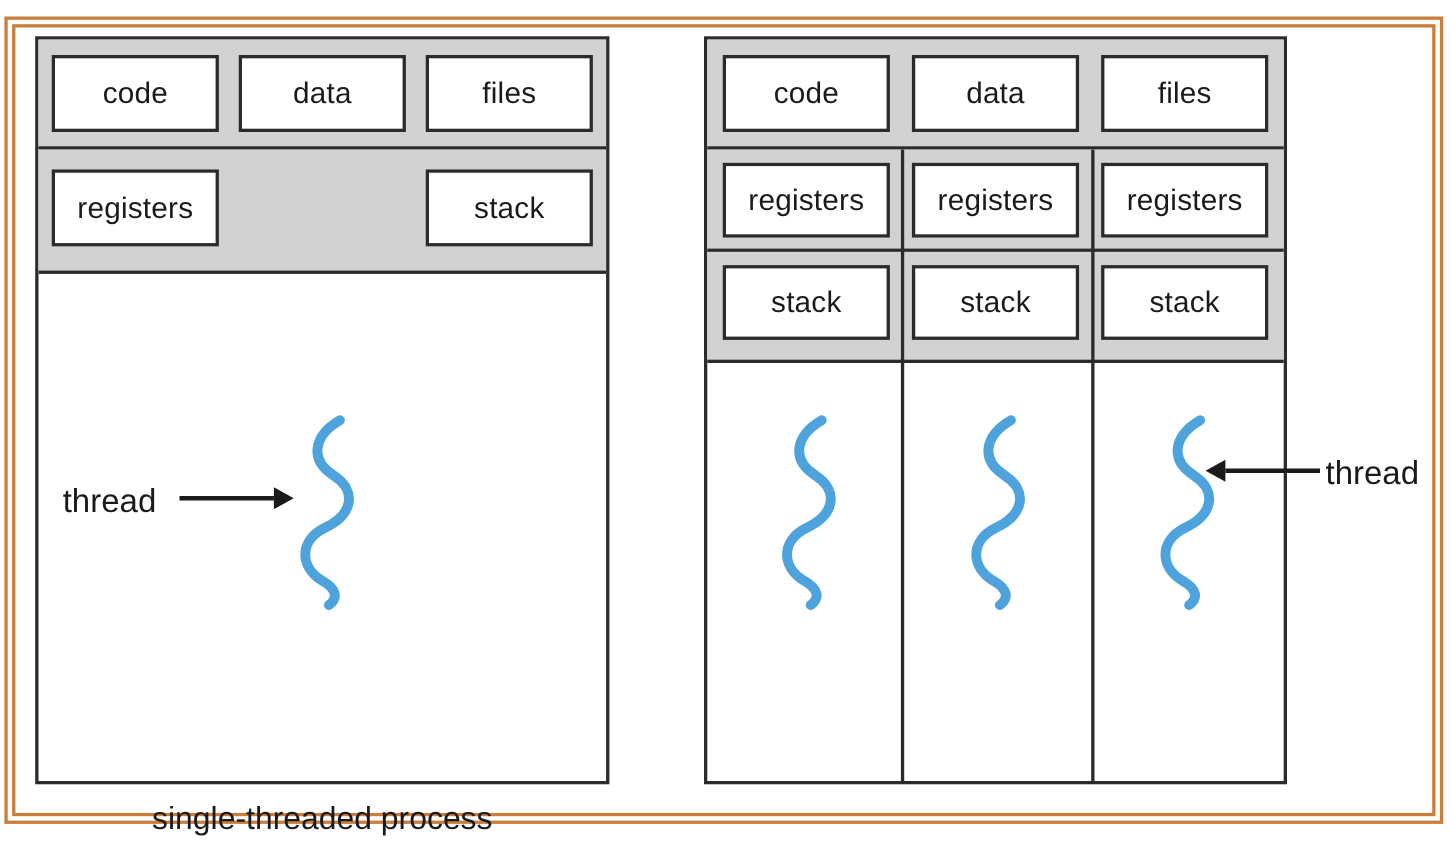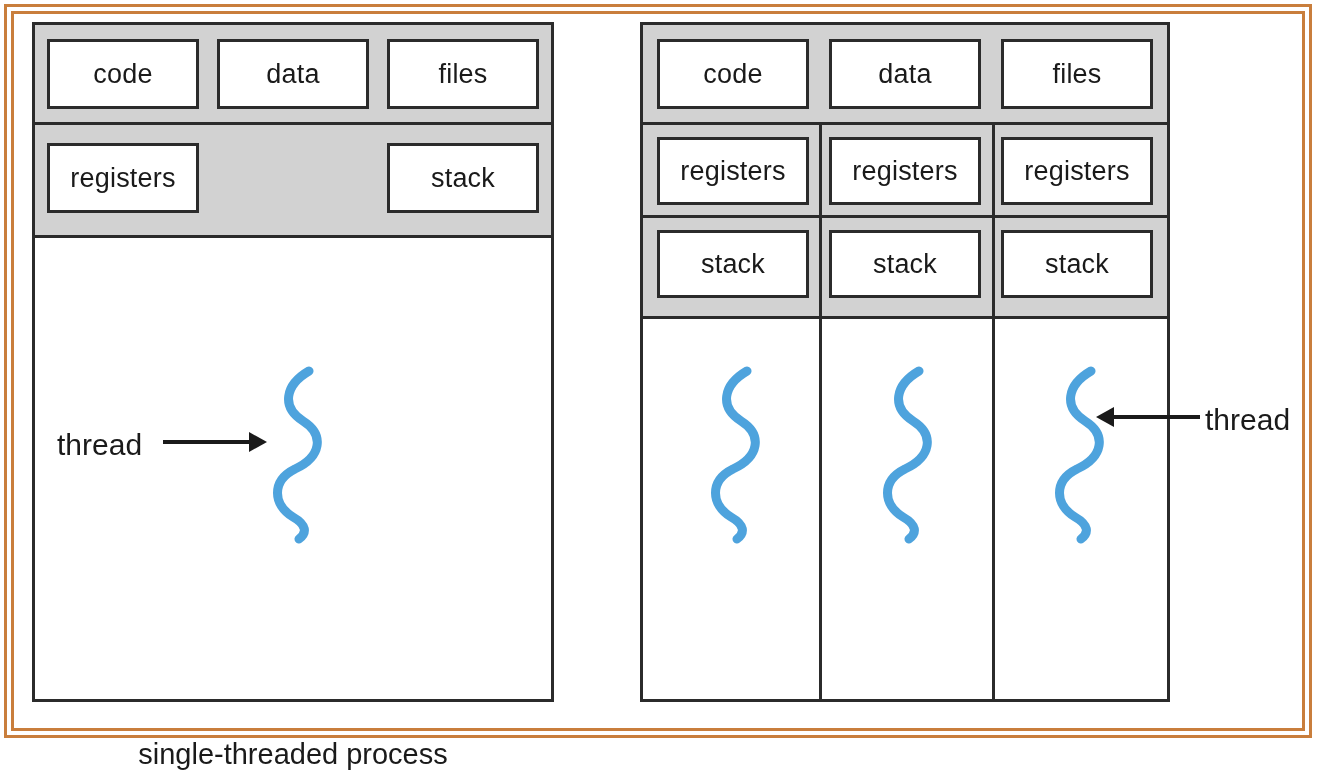--- a/index.html
+++ b/index.html
@@ -32,21 +32,21 @@
     top: 4px;
     right: 4px;
     bottom: 4px;
     border: 3px solid #c97e3c;
     box-sizing: border-box;
     background: #ffffff;
   }
   #canvas {
     position: absolute;
     left: 0;
-    top: 0;
+    top: 11px;
     width: 1320px;
     height: 743px;
   }
 
   
   .process-panel {
     position: absolute;
     box-sizing: border-box;
     border: 3px solid #2b2b2b;
     background: #ffffff;
@@ -205,15 +205,15 @@
                C 8 116, 10 140, 30 152 C 44 160, 44 168, 36 174" fill="none" stroke="#4ea3dd" stroke-width="9" stroke-linecap="round" stroke-linejoin="round"></path>
     </svg>
   </div>
 
   <svg class="arrow-svg" style="left:1090px; top:402px;" width="110" height="30" viewBox="0 0 110 30">
     <line x1="24" y1="15" x2="110" y2="15" stroke="#1a1a1a" stroke-width="4"></line>
     <polygon points="24,5 6,15 24,25" fill="#1a1a1a"></polygon>
   </svg>
   <div class="thread-label" style="left:1205px; top:403px;">thread</div>
 
-  <div class="caption" style="left:32px; top:718px; width:522px;margin-top:20px;">single-threaded process</div>
+  <div class="caption" style="left:32px; top:718px; width:522px;">single-threaded process</div>
 
 </div>
 
 </body></html>

